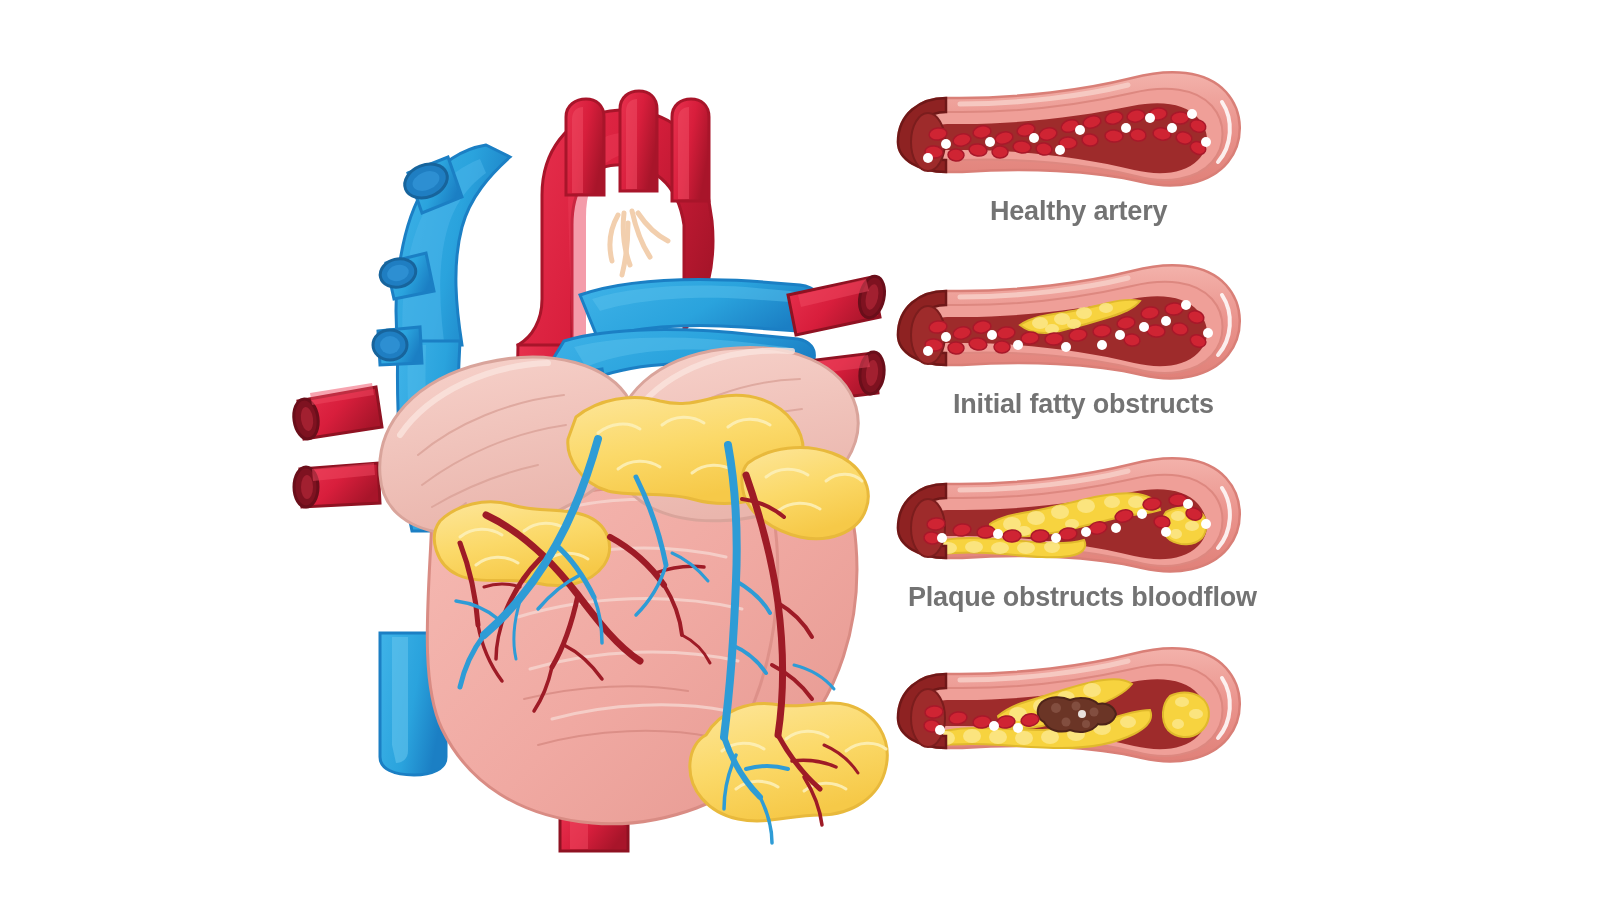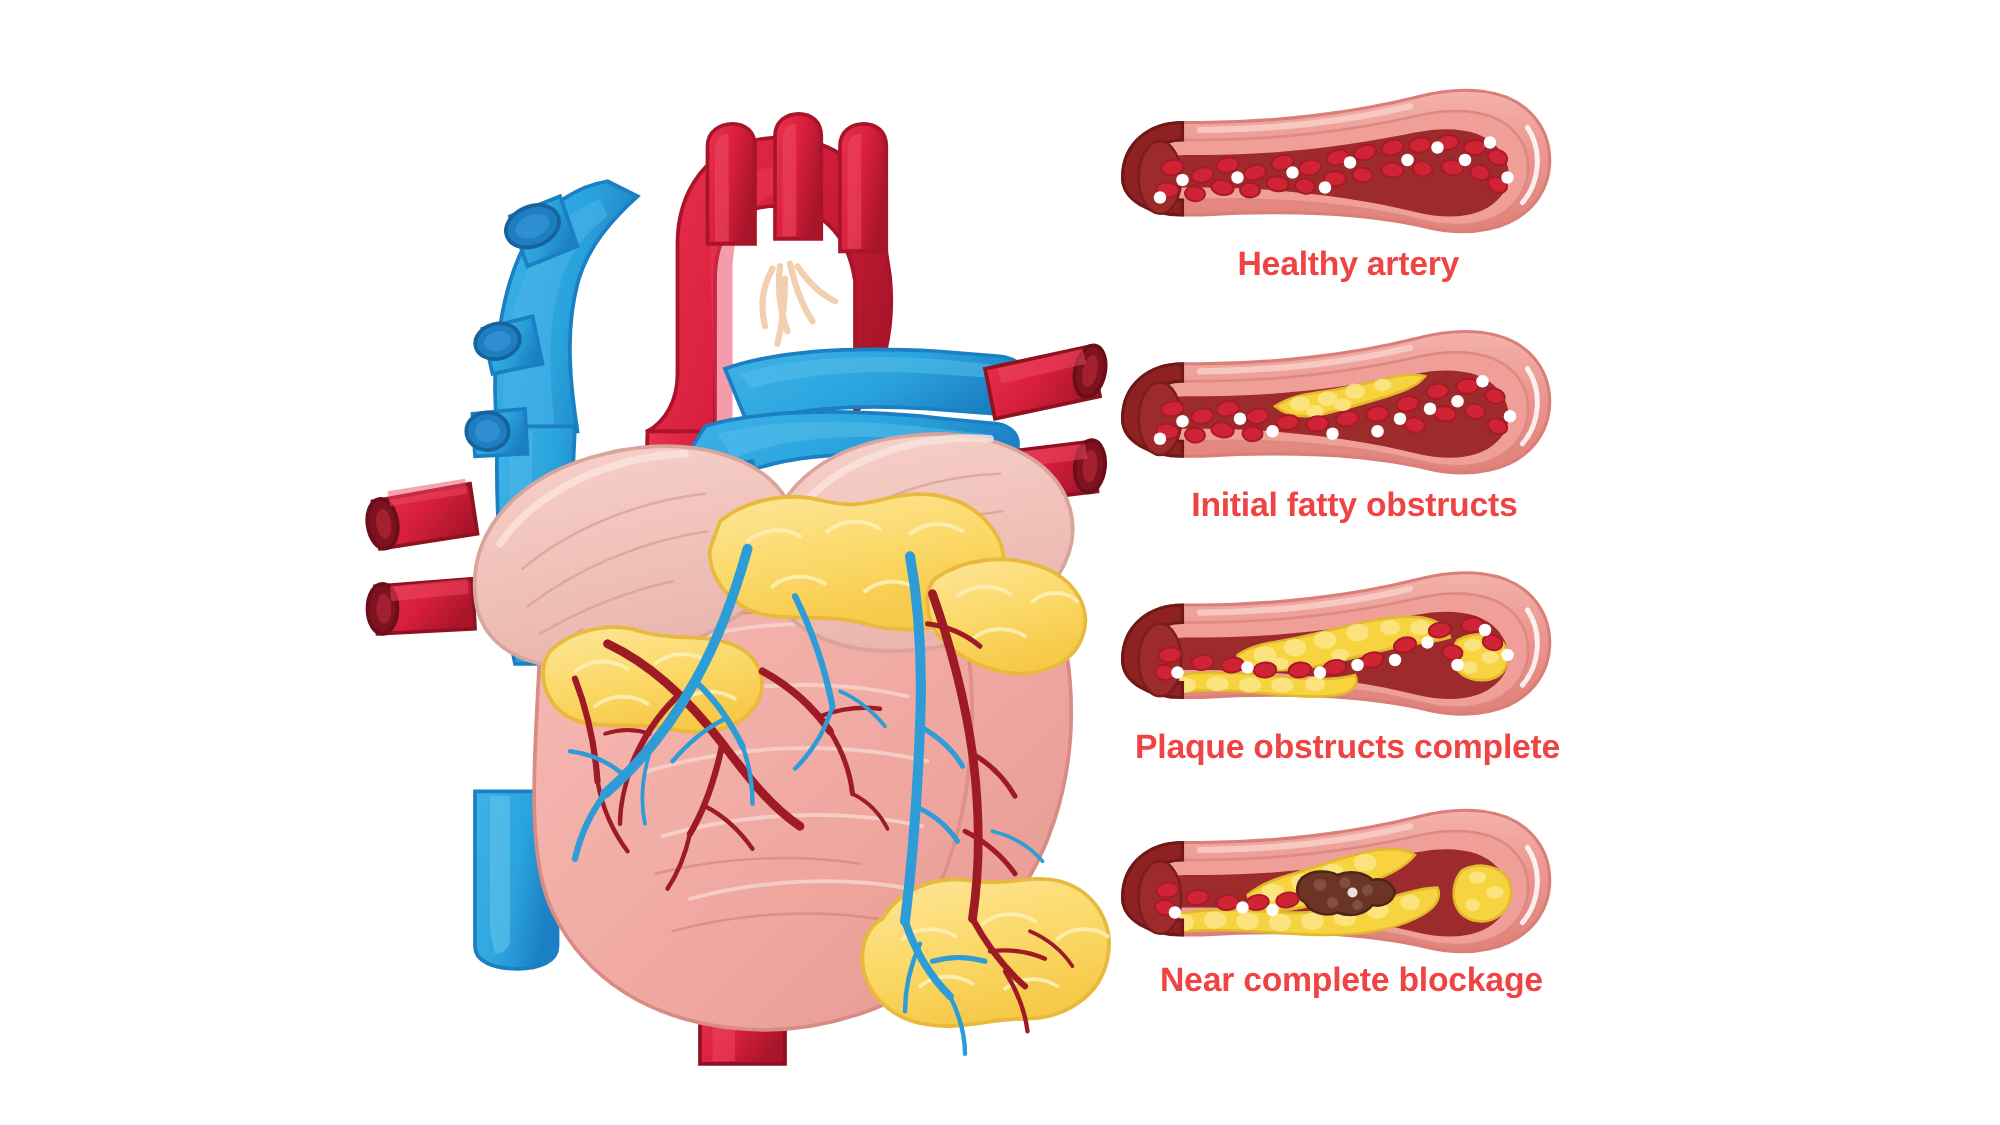--- a/index.html
+++ b/index.html
@@ -42,21 +42,21 @@
   .artery-stage svg {
     position: absolute;
     left: 0;
     top: 0;
   }
   .stage-label {
     position: absolute;
     font-family: "Liberation Sans", sans-serif;
     font-weight: bold;
     font-size: 27px;
-    color: #ef4444;
+    color: #737373;
     white-space: nowrap;
     letter-spacing: -0.2px;
   }
   #lbl0 { left: 990px; top: 196px; }
   #lbl1 { left: 953px; top: 389px; }
   #lbl2 { left: 908px; top: 582px; }
   #lbl3 { left: 928px; top: 769px; }
 </style>
 </head>
 <body>
@@ -691,16 +691,15 @@
           <circle cx="124" cy="100" r="5"></circle>
           <circle cx="148" cy="102" r="5"></circle>
         </g>
       </svg>
     </div>
 
   </div>
 
   <div class="stage-label" id="lbl0">Healthy artery</div>
   <div class="stage-label" id="lbl1">Initial fatty obstructs</div>
-  <div class="stage-label" id="lbl2">Plaque obstructs complete</div>
-  <div class="stage-label" id="lbl3">Near complete blockage</div>
+  <div class="stage-label" id="lbl2">Plaque obstructs bloodflow</div>
 
 </div>
 
 </body></html>

